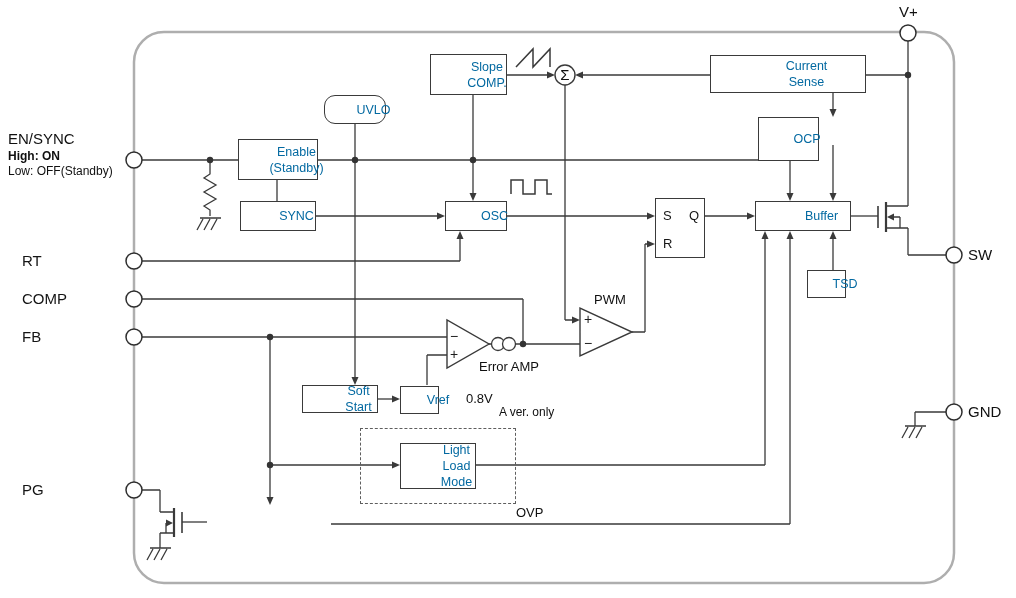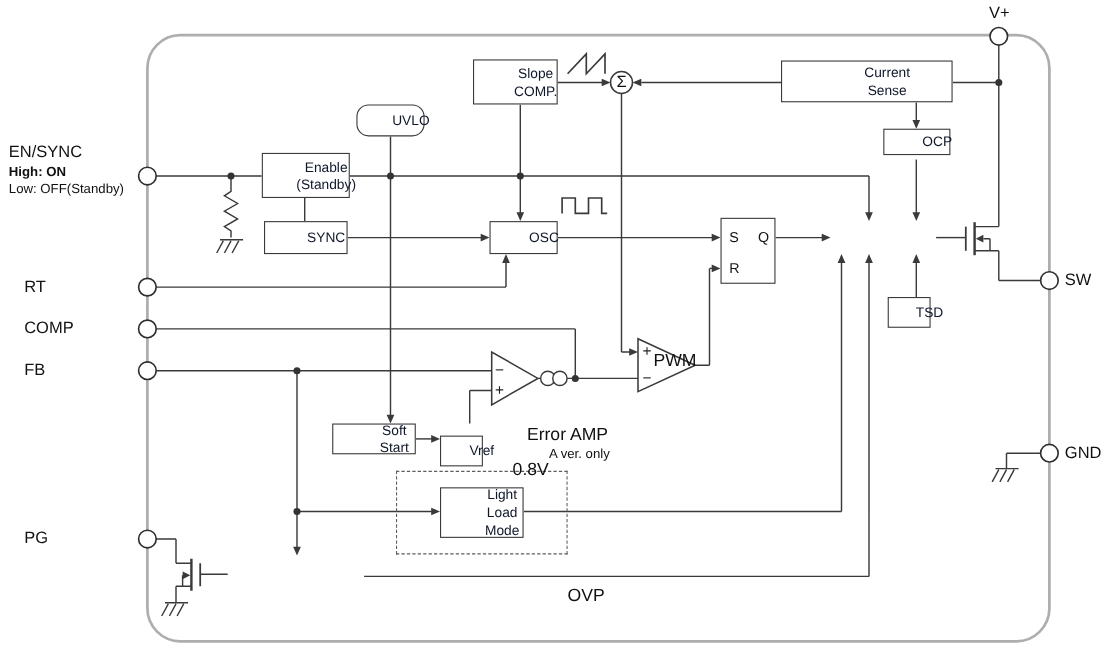--- a/index.html
+++ b/index.html
@@ -2,30 +2,30 @@
 <html><head>
 <meta charset="utf-8">
 <style>
   * { margin:0; padding:0; box-sizing:border-box; }
   html,body { background:#ffffff; font-family:"Liberation Sans","DejaVu Sans",sans-serif; color:#141414; }
   .stage { position:relative; width:1016px; height:598px; background:#fff; overflow:hidden; }
   .stage > svg { position:absolute; left:0; top:0; }
   .block {
     position:absolute; display:flex; align-items:center; justify-content:center;
     text-align:center; border:1.4px solid #3a3a3a; background:#fff;
-    font-size:12.5px; line-height:1.28; white-space:pre-line; color:#0f172a;padding-left:37px;
+    font-size:12.5px; line-height:1.28; white-space:pre-line; color:#0369a1;padding-left:37px;
   }
   .box { position:absolute; border:1.4px solid #3a3a3a; background:#fff; }
   .dashedbox { position:absolute; border:1.4px dashed #5e5e5e; background:transparent; }
   .lbl { position:absolute; color:#101010; white-space:nowrap; }
   .pin-right { position:absolute; left:22px; width:90px; text-align:left; font-size:15px; }
   .sign { position:absolute; font-size:14px; color:#1c1c1c; }
   .latch-letter { position:absolute; font-size:13px; color:#161616; }
   .f15 { font-size:15px; }
-  .f13 { font-size:16px;margin-top:28px; }
+  .f13 { font-size:13px; }
   .f12 { font-size:12px; }
 </style>
 </head>
 <body>
 
 <div class="stage">
 
   <svg width="1016" height="598" viewBox="0 0 1016 598">
 
     <g>
@@ -167,24 +167,25 @@
 
   <div class="block" style="left:430px;top:54px;width:77px;height:41px;">Slope
 COMP.</div>
   <div class="block" style="left:324px;top:95px;width:62px;height:29px;border-radius:11px;">UVLO</div>
   <div class="block" style="left:238px;top:139px;width:80px;height:41px;">Enable
 (Standby)</div>
   <div class="block" style="left:240px;top:201px;width:76px;height:30px;">SYNC</div>
   <div class="block" style="left:445px;top:201px;width:62px;height:30px;">OSC</div>
   <div class="block" style="left:710px;top:55px;width:156px;height:38px;">Current
 Sense</div>
-  <div class="block" style="left:803px;top:117px;width:61px;height:24px;">OCP</div>
+  <div class="block" style="left:758px;top:117px;width:61px;height:44px;">OCP</div>
+  <div class="block" style="left:755px;top:201px;width:96px;height:30px;">Buffer</div>
   <div class="block" style="left:807px;top:270px;width:38px;height:28px;">TSD</div>
   <div class="block" style="left:302px;top:385px;width:76px;height:28px;">Soft Start</div>
-  <div class="block" style="left:400px;top:396px;width:36px;height:28px;">Vref</div>
+  <div class="block" style="left:400px;top:386px;width:36px;height:28px;">Vref</div>
   <div class="dashedbox" style="left:360px;top:428px;width:156px;height:76px;"></div>
   <div class="block" style="left:400px;top:443px;width:76px;height:46px;">Light Load
 Mode</div>
 
   <div class="box" style="left:655px;top:198px;width:50px;height:60px;">
     <span class="latch-letter" style="left:7px;top:9px;">S</span>
     <span class="latch-letter" style="left:33px;top:9px;">Q</span>
     <span class="latch-letter" style="left:7px;top:37px;">R</span>
   </div>
 

